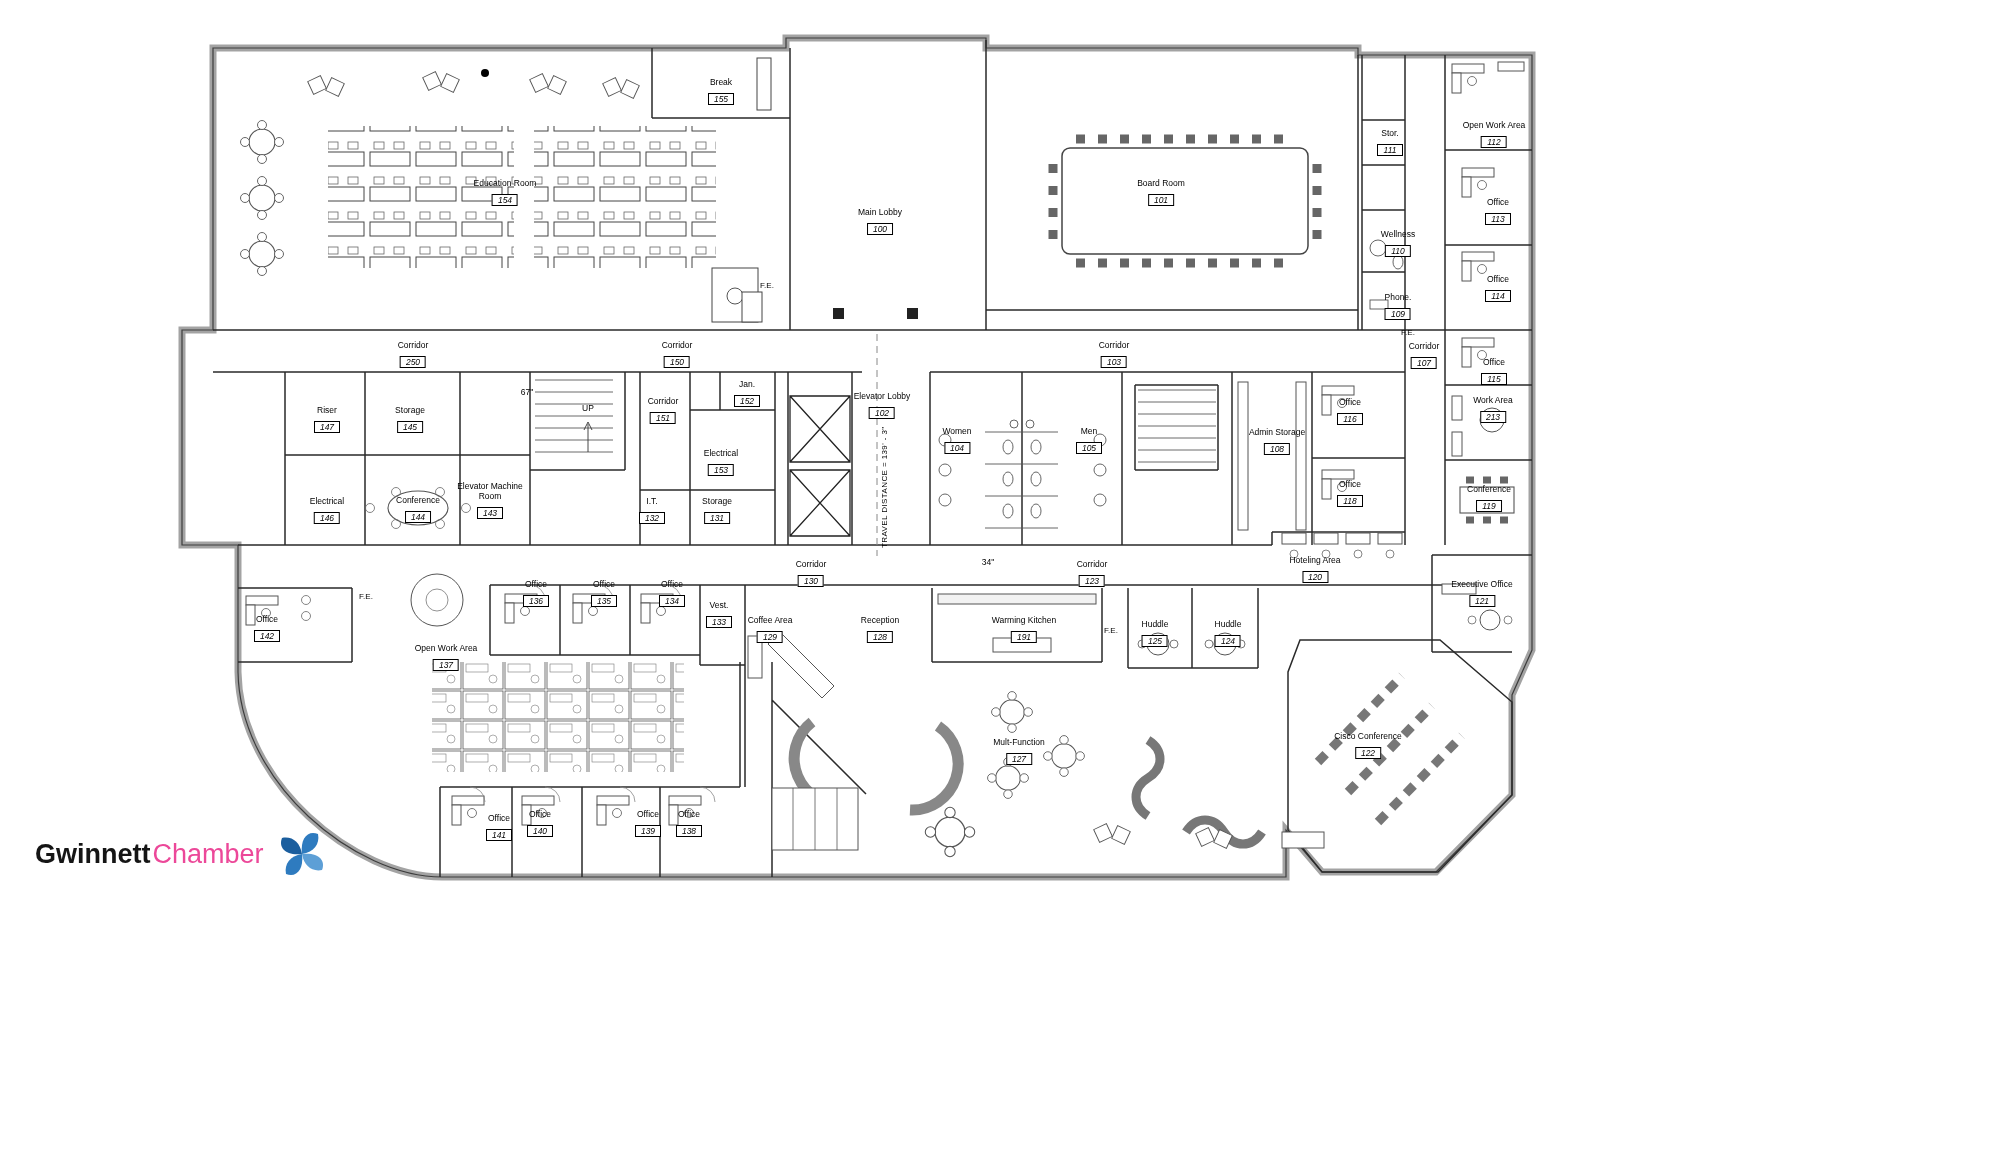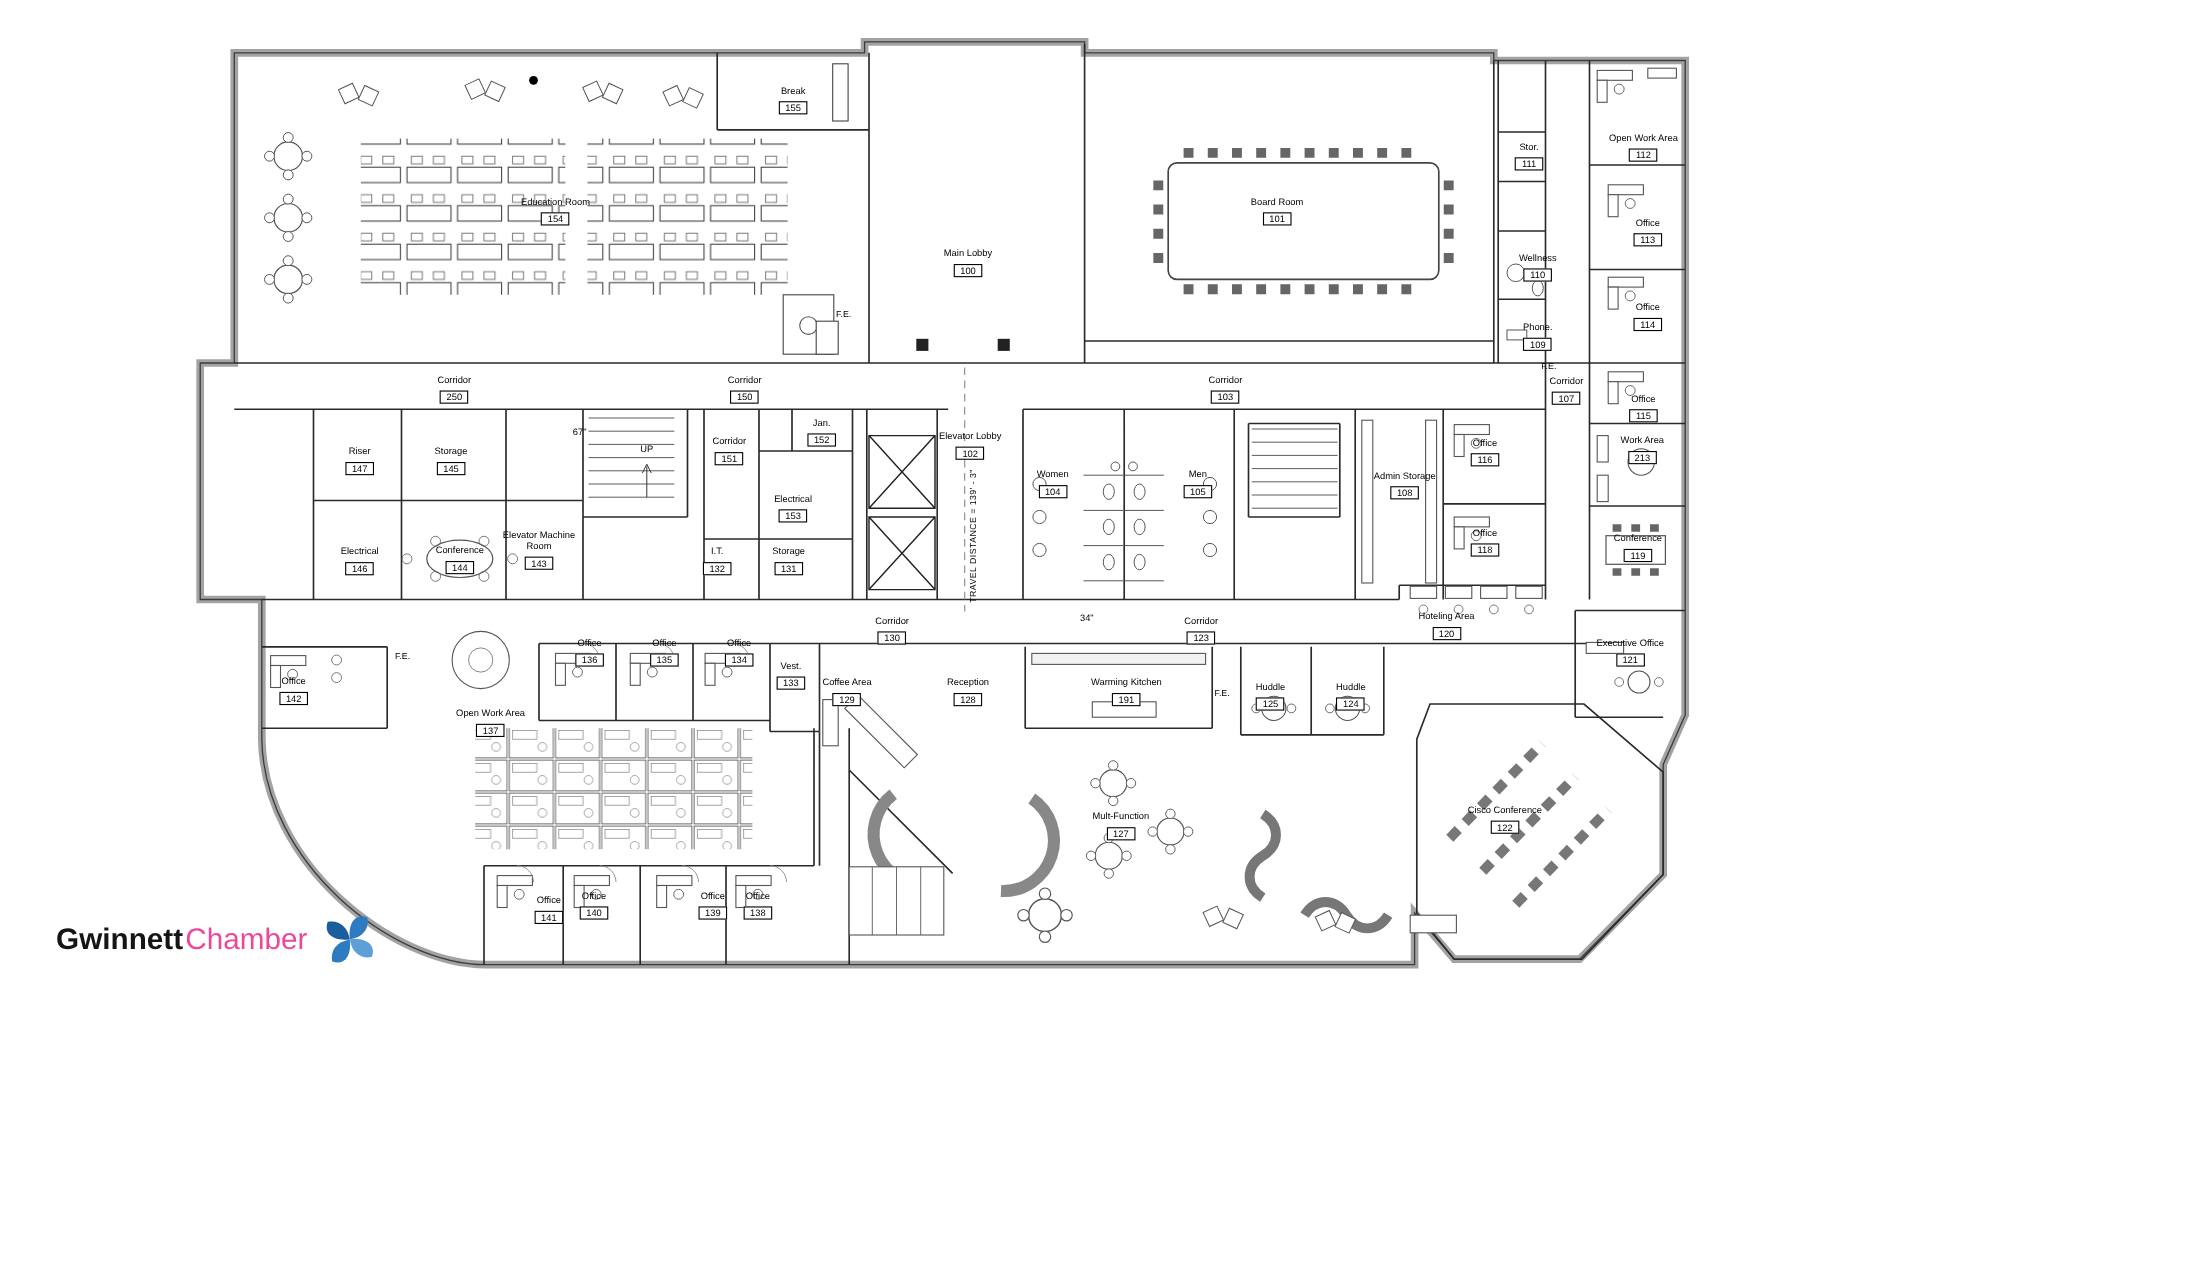--- a/index.html
+++ b/index.html
@@ -3,27 +3,27 @@
 <meta charset="utf-8">
 <style>
   html,body{margin:0;padding:0;background:#fff;}
   .plan{position:relative;width:2000px;height:1164px;background:#fff;overflow:hidden;
         font-family:"Liberation Sans",sans-serif;}
   svg.draw{position:absolute;left:0;top:0;z-index:1;}
   .lbl{position:absolute;transform:translateX(-50%);text-align:center;color:#000;z-index:3;}
   .nm{display:block;font-size:8.5px;line-height:1.15;white-space:nowrap;}
   .nm2{white-space:normal;width:80px;margin:0 auto;}
   .no{display:inline-block;font-size:8.5px;line-height:1.25;border:1px solid #000;background:#fff;
-      padding:0 4px;margin-top:1px;min-width:16px;}
+      padding:0 4px;margin-top:1px;min-width:16px;font-style:italic;}
   .fe .nm{font-size:8px;}
   .vlbl{position:absolute;font-size:8px;letter-spacing:.4px;white-space:nowrap;color:#000;
         transform:rotate(-90deg);transform-origin:0 0;z-index:3;}
   .floor-title{position:absolute;left:72px;top:756px;font-size:46px;letter-spacing:1px;
         color:#0b0b0b;font-weight:500;z-index:3;}
-  .brand{position:absolute;left:35px;top:826px;display:flex;align-items:center;font-size:27px;z-index:3;margin-left:16px;}
+  .brand{position:absolute;left:35px;top:826px;display:flex;align-items:center;font-size:27px;z-index:3;}
   .b1{font-weight:700;color:#151515;}
   .b2{font-weight:300;color:#ec4899;margin-left:2px;}
   .brandlogo{margin-left:10px;}
 </style>
 </head>
 <body>
 
 <div class="plan">
 
 <svg class="draw" width="2000" height="1164" viewBox="0 0 2000 1164">
@@ -232,21 +232,21 @@
     <use href="#lng" transform="translate(1096,826)"></use>
     <use href="#lng" transform="translate(1198,830)"></use>
     <rect x="1282" y="832" width="42" height="16" fill="#fff" stroke="#555"></rect>
   </g>
 
   <path d="M530 585 a15 15 0 0 1 15 15 M598 585 a15 15 0 0 1 15 15 M666 585 a15 15 0 0 1 15 15 M470 787 a15 15 0 0 1 15 15 M545 787 a15 15 0 0 1 15 15 M620 787 a15 15 0 0 1 15 15 M700 787 a15 15 0 0 1 15 15" stroke="#888" stroke-width="0.8" fill="none"></path>
 </svg>
 
 <div class="lbl" style="left:721px;top:78px"><span class="nm">Break</span><span class="no">155</span></div>
 <div class="lbl" style="left:505px;top:179px"><span class="nm">Education Room</span><span class="no">154</span></div>
-<div class="lbl" style="left:880px;top:226px"><span class="nm">Main Lobby</span><span class="no">100</span></div>
+<div class="lbl" style="left:880px;top:208px"><span class="nm">Main Lobby</span><span class="no">100</span></div>
 <div class="lbl" style="left:1161px;top:179px"><span class="nm">Board Room</span><span class="no">101</span></div>
 <div class="lbl" style="left:1390px;top:129px"><span class="nm">Stor.</span><span class="no">111</span></div>
 <div class="lbl" style="left:1494px;top:121px"><span class="nm">Open Work Area</span><span class="no">112</span></div>
 <div class="lbl" style="left:1498px;top:198px"><span class="nm">Office</span><span class="no">113</span></div>
 <div class="lbl" style="left:1398px;top:230px"><span class="nm">Wellness</span><span class="no">110</span></div>
 <div class="lbl" style="left:1498px;top:275px"><span class="nm">Office</span><span class="no">114</span></div>
 <div class="lbl" style="left:1398px;top:293px"><span class="nm">Phone.</span><span class="no">109</span></div>
 <div class="lbl" style="left:1424px;top:342px"><span class="nm">Corridor</span><span class="no">107</span></div>
 <div class="lbl" style="left:1494px;top:358px"><span class="nm">Office</span><span class="no">115</span></div>
 <div class="lbl" style="left:413px;top:341px"><span class="nm">Corridor</span><span class="no">250</span></div>

